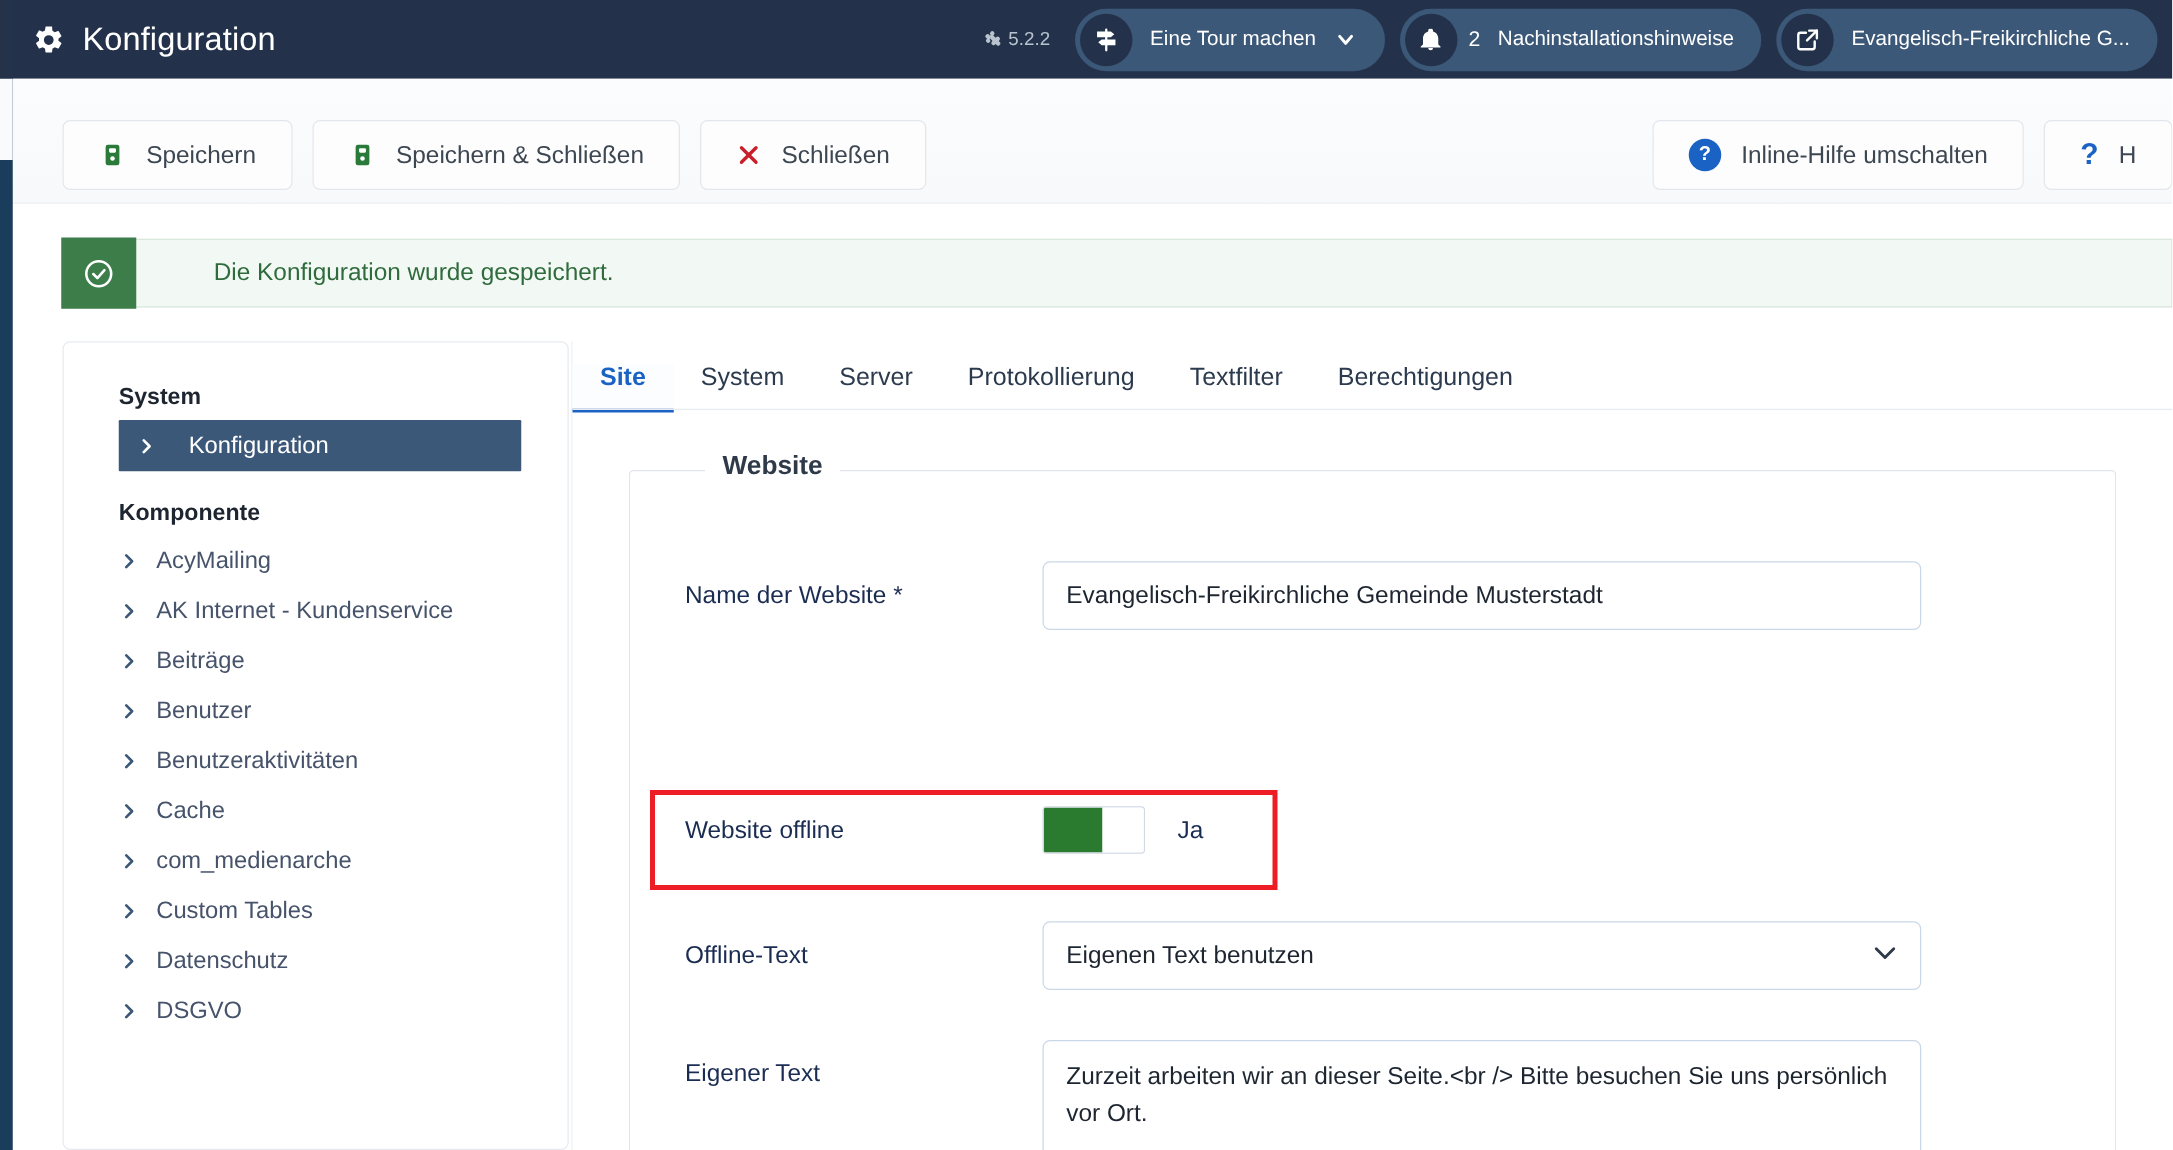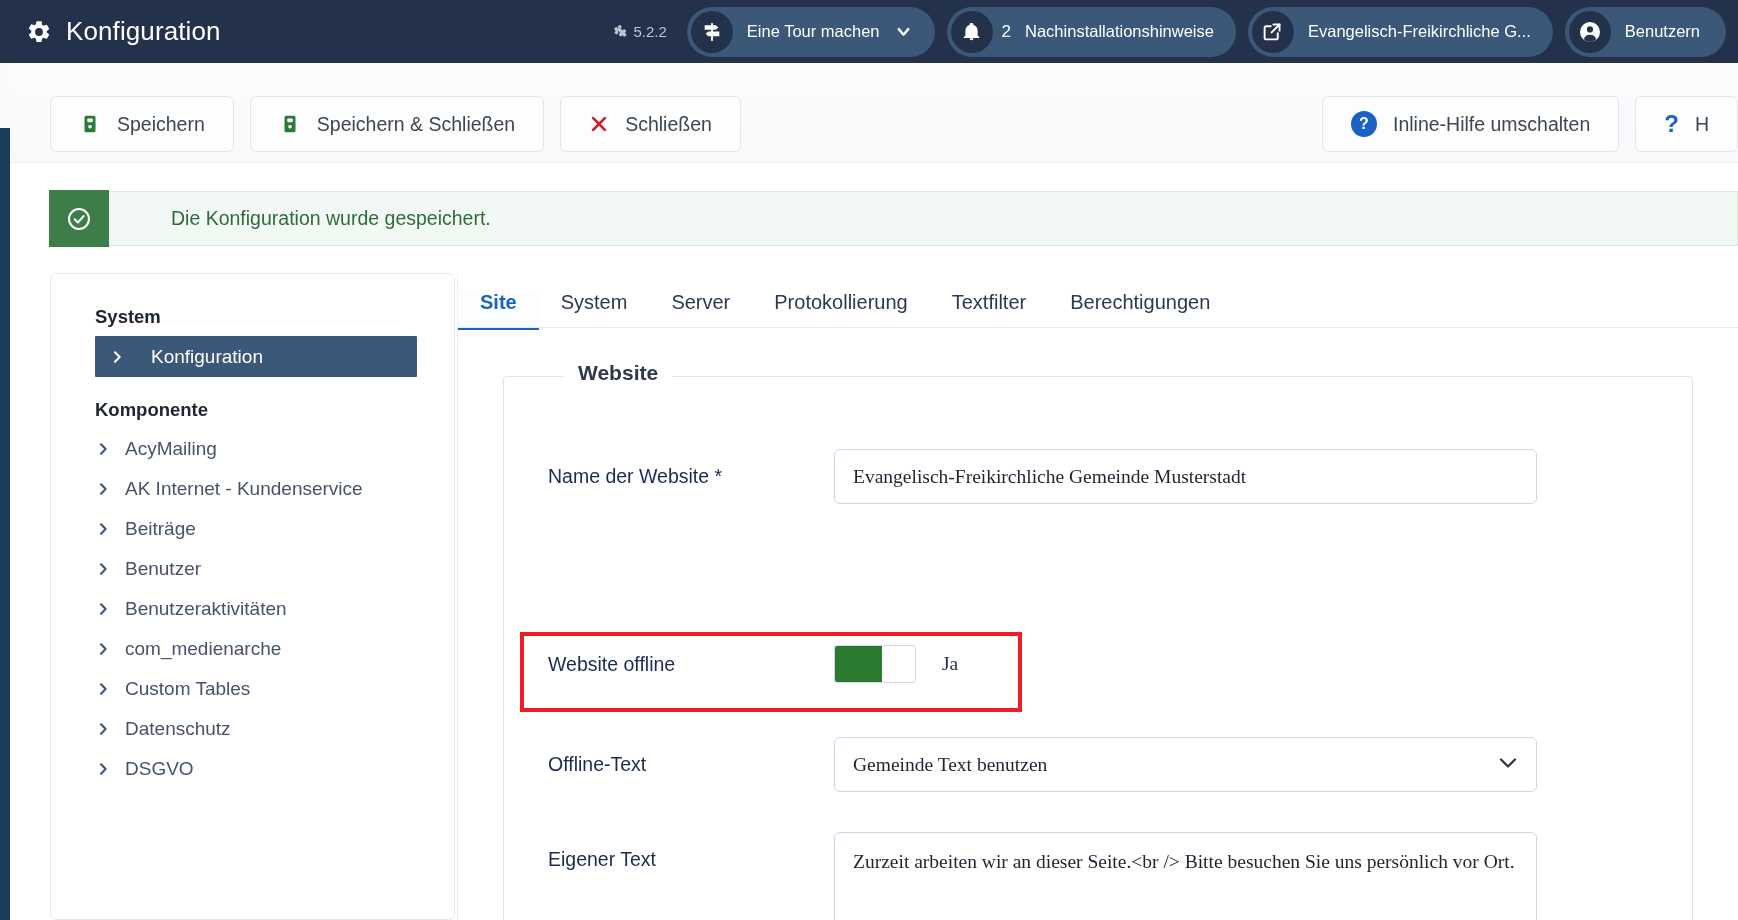--- a/index.html
+++ b/index.html
@@ -290,21 +290,21 @@
     left: 0; width: 1190px;
     display: flex; align-items: center;
   }
   .row-label {
     width: 330px;
     padding-left: 44px;
     font-size: 19.5px;
     color: #1b2c52;
     white-space: nowrap;
   }
-  .ctl { flex: 1; font-family: Liberation Serif, serif; }
+  .ctl { flex: 1; }
   .txtinput {
     height: 55px;
     border: 1px solid #c9d8e8;
     border-radius: 6px;
     background: #fff;
     display: flex; align-items: center;
     padding: 0 18px;
     font-size: 19.5px;
     color: #1d2530;
     width: 703px;
@@ -443,30 +443,20 @@
         <span class="pill-ic">
           <svg width="21" height="21" viewBox="0 0 24 24" fill="none" stroke="currentColor" stroke-width="2.2" stroke-linecap="round" stroke-linejoin="round">
               <path d="M13 4h7v7"></path>
               <path d="M20 4 11 13"></path>
               <path d="M18 14v5a2 2 0 0 1-2 2H5a2 2 0 0 1-2-2V8a2 2 0 0 1 2-2h5"></path>
             </svg>
         </span>
         <span class="pill-label">Evangelisch-Freikirchliche G...</span>
       </div>
 
-      <div class="pill user">
-        <span class="pill-ic">
-          <svg width="24" height="24" viewBox="0 0 24 24" fill="currentColor">
-              <circle cx="12" cy="12" r="10"></circle>
-              <circle cx="12" cy="9.4" r="3.1" fill="#23324a"></circle>
-              <path d="M5.8 19.2a6.6 6.6 0 0 1 12.4 0A9.9 9.9 0 0 1 12 22a9.9 9.9 0 0 1-6.2-2.8Z" fill="#23324a"></path>
-            </svg>
-        </span>
-        <span class="pill-label">Benutzern</span>
-      </div>
     </div>
   </div>
 
   <div class="toolbar-strip">
     <div class="tb-left">
       <div class="tbtn">
         <span class="save-icon">
           <svg width="22" height="22" viewBox="0 0 24 24" fill="currentColor">
               <path d="M5 3h11l5 5v13a0 0 0 0 1 0 0H5a2 2 0 0 1-2-2V5a2 2 0 0 1 2-2Z" opacity="0"></path>
               <rect x="6" y="3" width="12" height="18" rx="2"></rect>
@@ -566,20 +556,28 @@
           </span>
         <span>Benutzer</span>
       </div>
       <div class="side-item">
         <span class="caret">
             <svg width="16" height="16" viewBox="0 0 24 24" fill="none" stroke="currentColor" stroke-width="3.2" stroke-linecap="round" stroke-linejoin="round">
               <polyline points="9 5 16 12 9 19"></polyline>
             </svg>
           </span>
         <span>Benutzeraktivitäten</span>
+      </div>
+      <div class="side-item">
+        <span class="caret">
+            <svg width="16" height="16" viewBox="0 0 24 24" fill="none" stroke="currentColor" stroke-width="3.2" stroke-linecap="round" stroke-linejoin="round">
+              <polyline points="9 5 16 12 9 19"></polyline>
+            </svg>
+          </span>
+        <span>Cache</span>
       </div>
       <div class="side-item">
         <span class="caret">
             <svg width="16" height="16" viewBox="0 0 24 24" fill="none" stroke="currentColor" stroke-width="3.2" stroke-linecap="round" stroke-linejoin="round">
               <polyline points="9 5 16 12 9 19"></polyline>
             </svg>
           </span>
         <span>com_medienarche</span>
       </div>
       <div class="side-item">
@@ -638,21 +636,21 @@
               <span class="off"></span>
             </div>
             <span class="toggle-text">Ja</span>
           </div>
         </div>
 
         <div class="row" style="top:360px;">
           <div class="row-label">Offline-Text</div>
           <div class="ctl">
             <div class="selectbox">
-              <span>Gemeinde Text benutzen</span>
+              <span>Eigenen Text benutzen</span>
               <span class="sel-chev">
                 <svg width="24" height="24" viewBox="0 0 24 24" fill="none" stroke="currentColor" stroke-width="2.3" stroke-linecap="round" stroke-linejoin="round">
                     <polyline points="5 9 12 16 19 9"></polyline>
                   </svg>
               </span>
             </div>
           </div>
         </div>
 
         <div class="row" style="top:455px; align-items:flex-start;">

